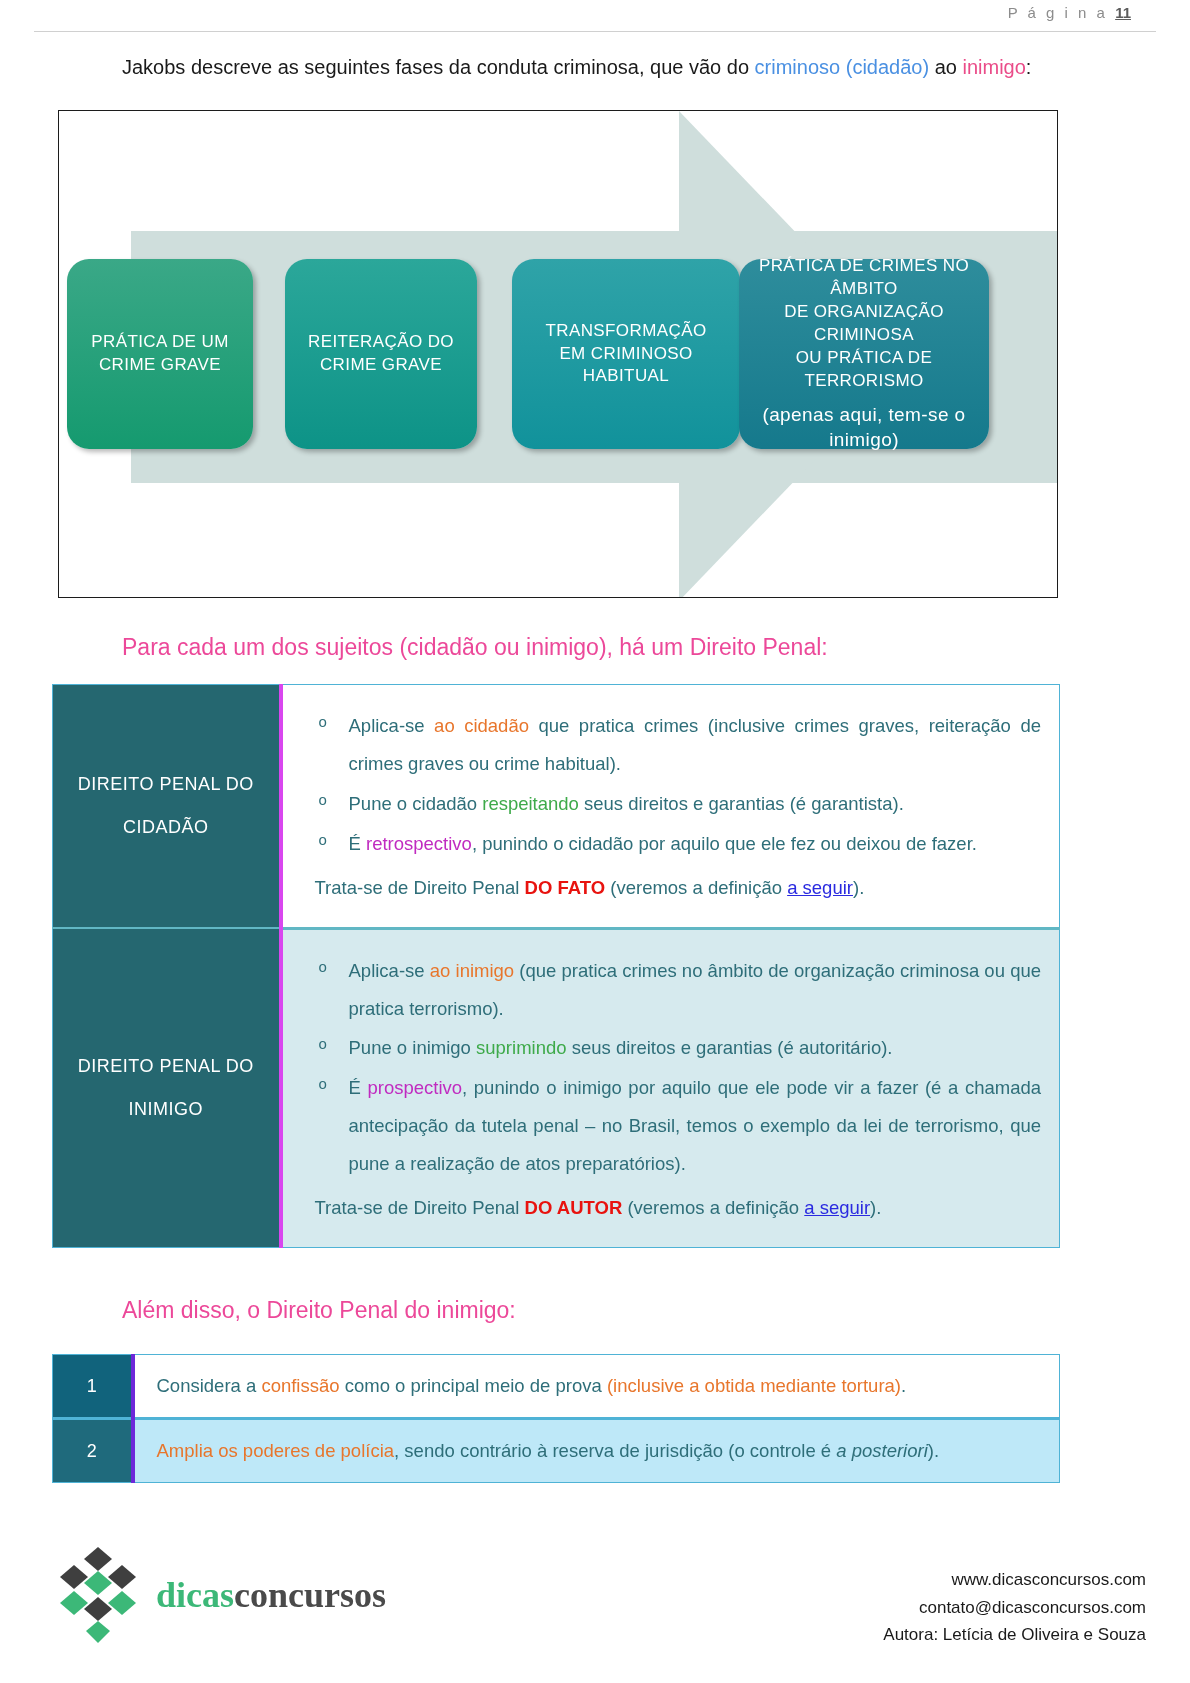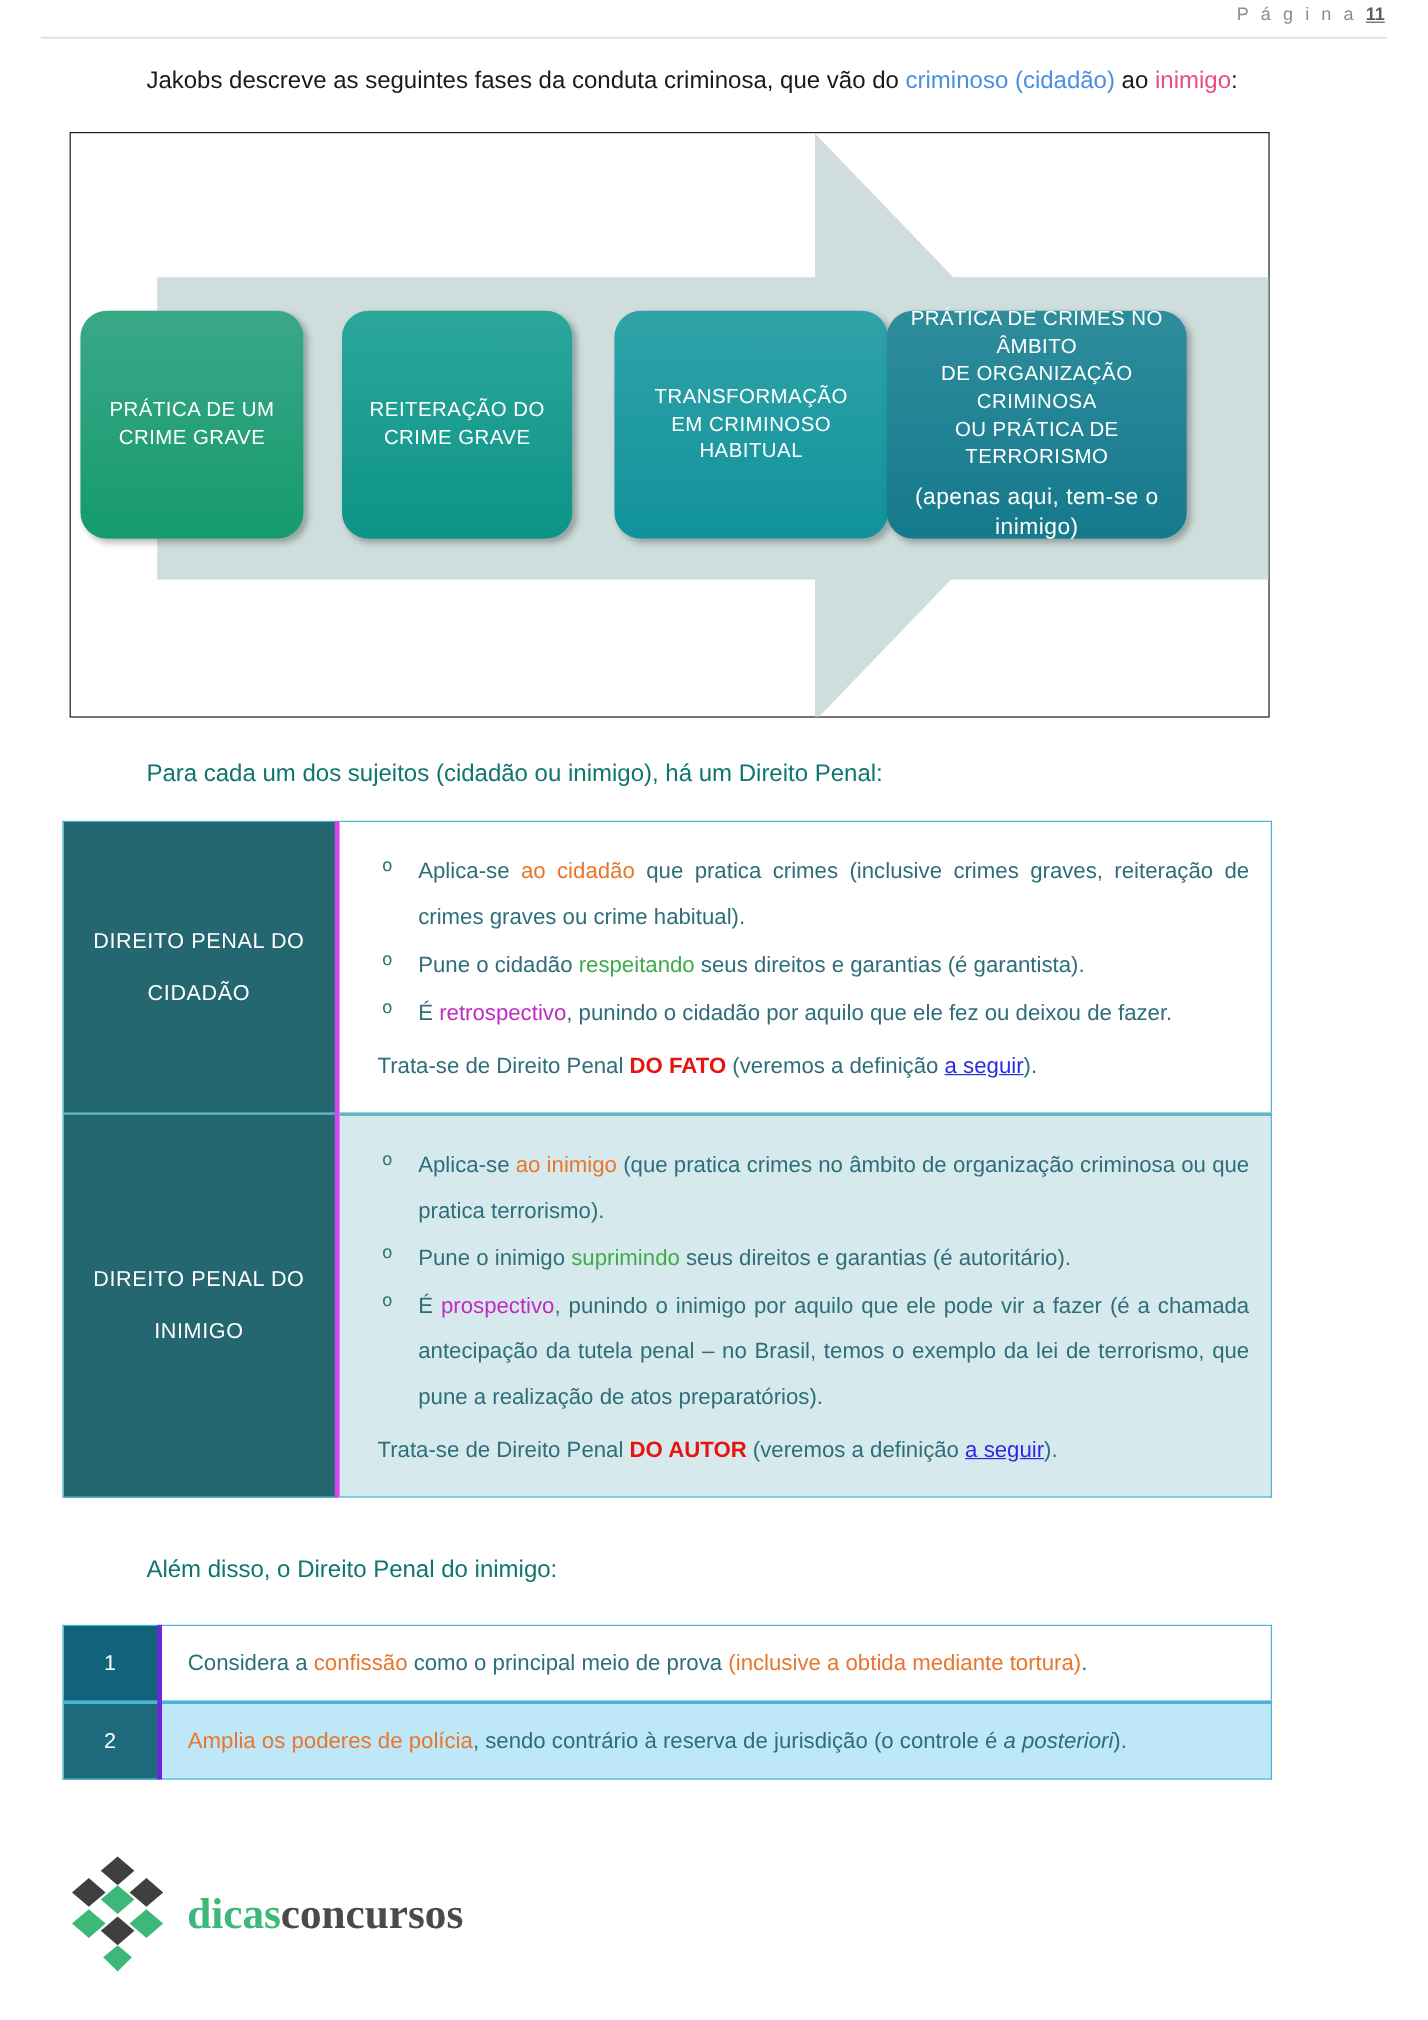--- a/index.html
+++ b/index.html
@@ -14,21 +14,21 @@
   }
 
   
   .page-header {
     position: absolute;
     top: 0; left: 0; right: 0;
     height: 34px;
   }
   .page-header .pg-label {
     position: absolute;
-    right: 36px;
+    right: 59px;
     top: 4px;
     font-size: 15px;
     letter-spacing: 3px;
     color: #8c8c8c;
   }
   .page-header .pg-num {
     color: #5c5c5c;
     font-weight: bold;
     text-decoration: underline;
     letter-spacing: 0;
@@ -116,22 +116,22 @@
     background: linear-gradient(to bottom, #2fa3a8, #11929b);
   }
   .node4 {
     left: 680px; top: 148px; width: 250px; height: 190px;
     background: linear-gradient(to bottom, #2e8d9c, #15798c);
   }
 
   
   .caption {
     position: absolute;
-    font-size: 20px;
-    color: #0f766e;
+    font-size: 23px;
+    color: #ec4899;
   }
 
   
   .main-table {
     position: absolute;
     left: 52px;
     top: 684px;
     width: 1008px;
     border: 1px solid #4fb3d6;
     border-collapse: collapse;
@@ -328,13 +328,18 @@
       <polygon points="22,20 36,32 22,44 8,32" fill="#3f3f3f"></polygon>
       <polygon points="70,20 84,32 70,44 56,32" fill="#3f3f3f"></polygon>
       <polygon points="46,26 60,38 46,50 32,38" fill="#3cb878"></polygon>
       <polygon points="22,46 36,58 22,70 8,58" fill="#3cb878"></polygon>
       <polygon points="70,46 84,58 70,70 56,58" fill="#3cb878"></polygon>
       <polygon points="46,52 60,64 46,76 32,64" fill="#3f3f3f"></polygon>
       <polygon points="46,76 58,86 46,98 34,86" fill="#3cb878"></polygon>
     </svg>
     <div class="logo-text"><span class="a">dicas</span><span class="b">concursos</span></div>
   </div>
+  <div class="footer-contact">
+    <div>www.dicasconcursos.com</div>
+    <div>contato@dicasconcursos.com</div>
+    <div>Autora: Letícia de Oliveira e Souza</div>
+  </div>
 </div>
 
 </body></html>

